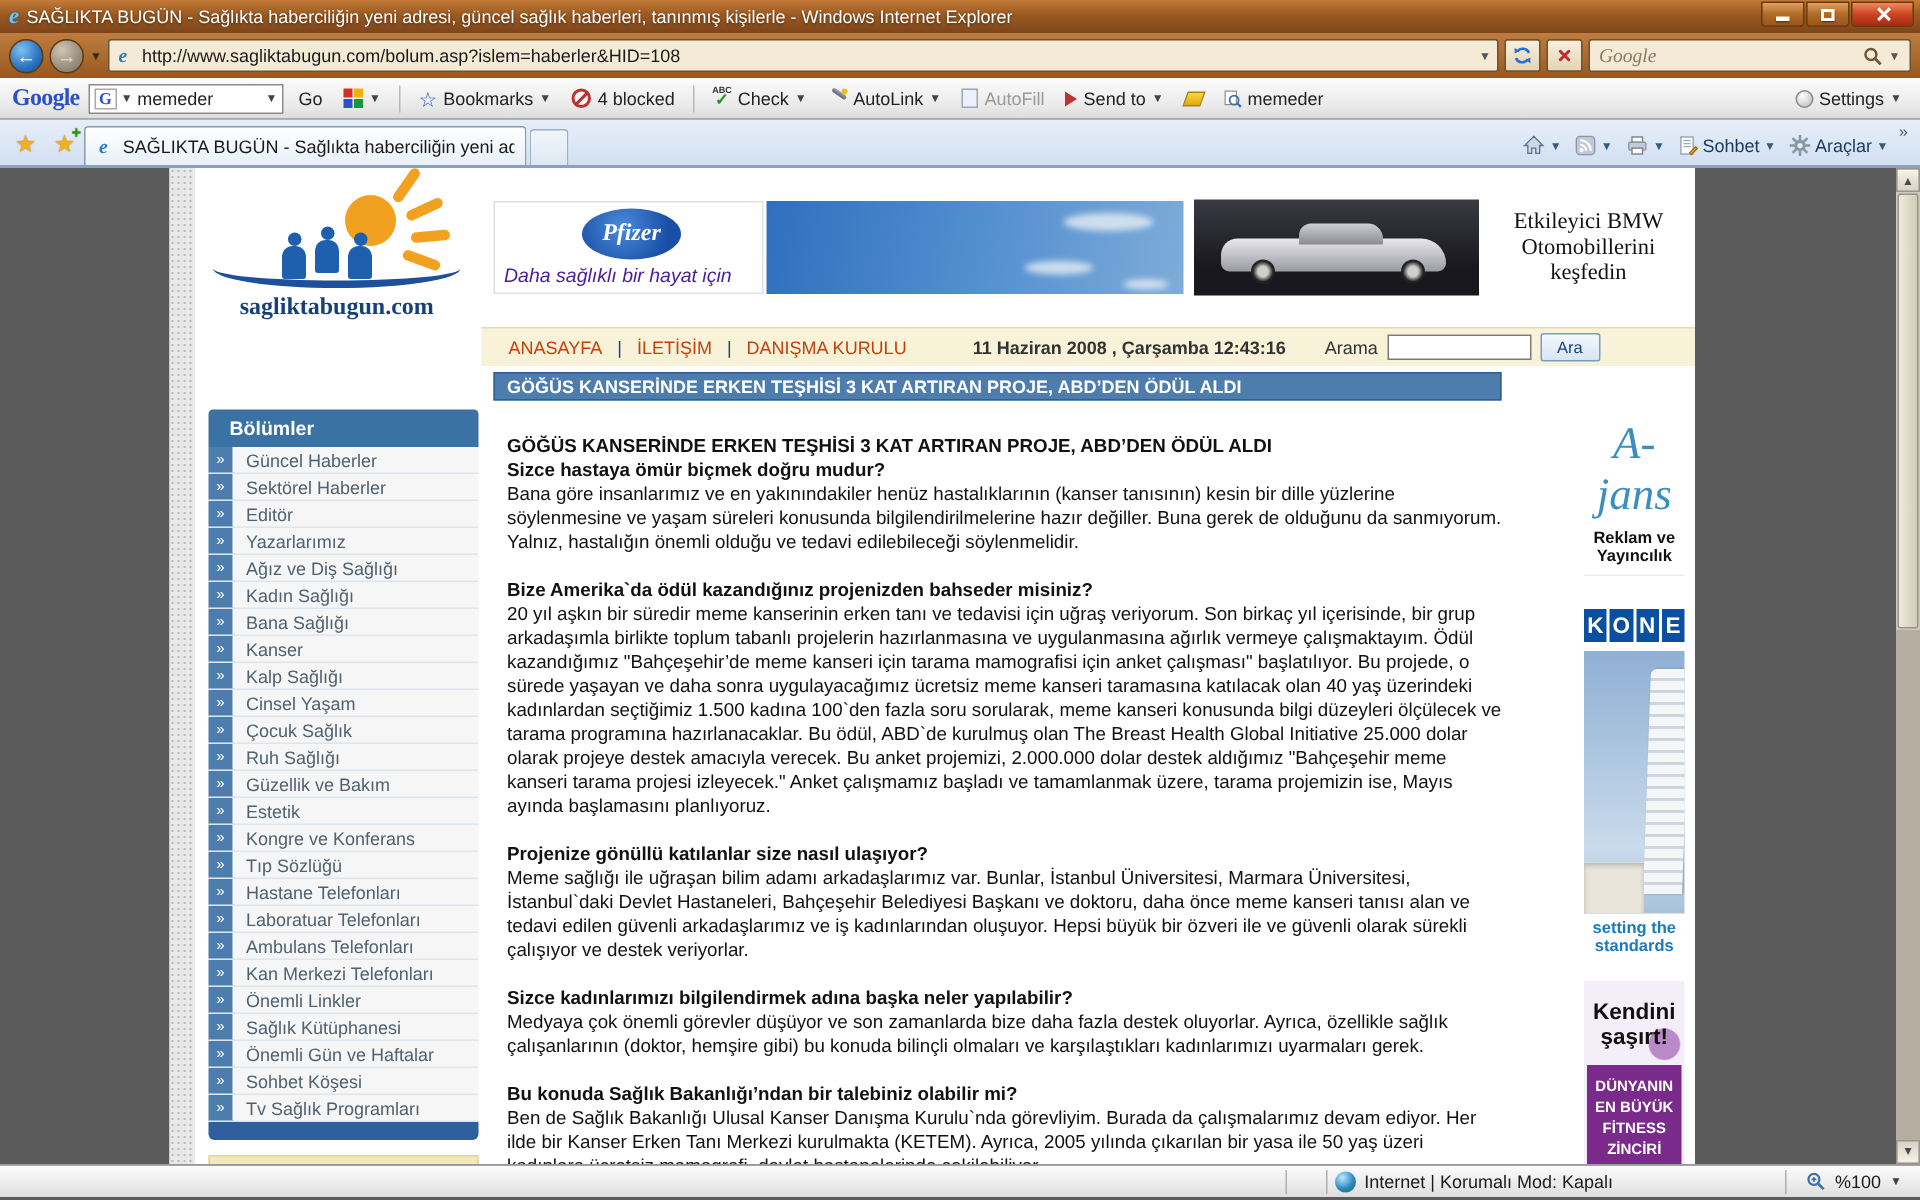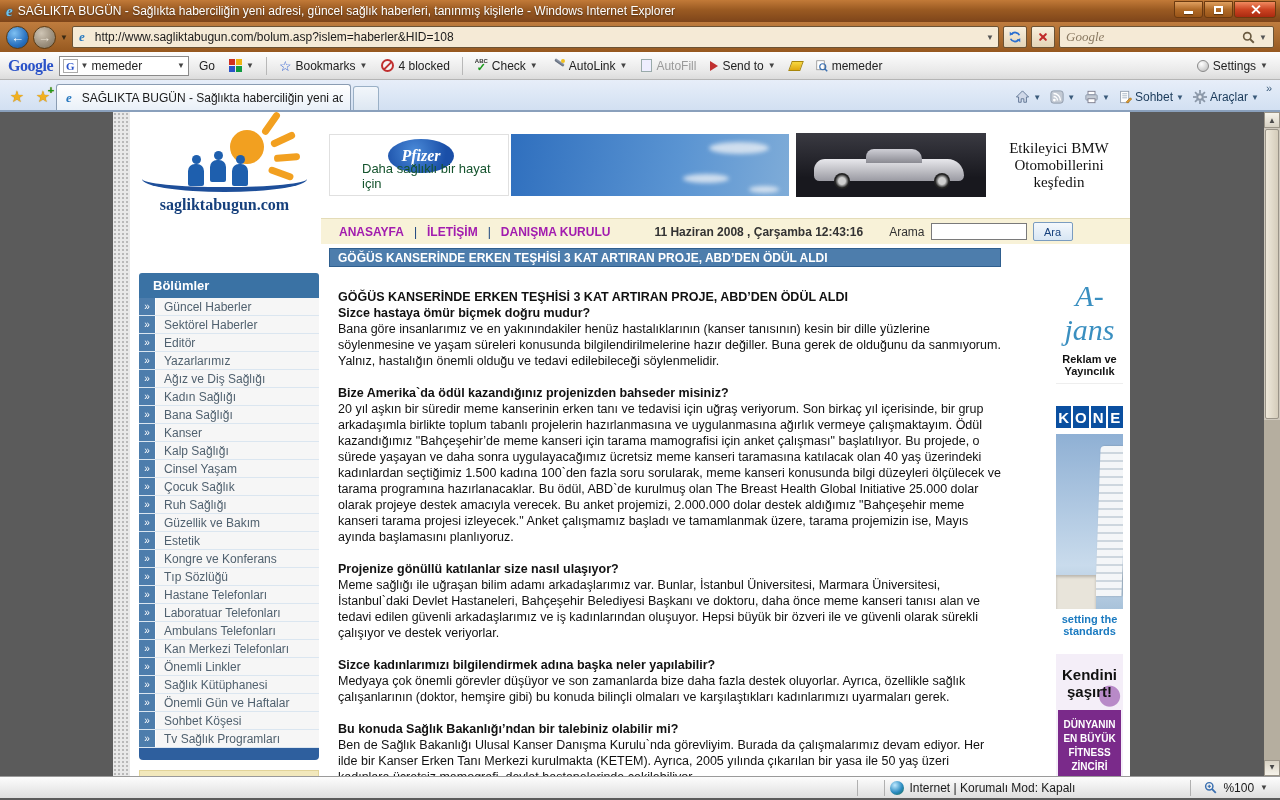--- a/index.html
+++ b/index.html
@@ -91,32 +91,32 @@
   .logobox { width:189px; height:106px; background:#fff; position:relative; }
   .logo-swoosh { position:absolute; left:12px; right:12px; bottom:26px; height:26px; border-bottom:5px solid #1e4f9a; border-radius:50%; }
   .logo-text { position:absolute; left:0; right:0; bottom:4px; text-align:center; font-family:"Liberation Serif",serif; font-weight:bold; font-size:16px; color:#16407c; }
   .person { position:absolute; bottom:32px; width:16px; height:22px; background:#1e5fae; border-radius:7px 7px 2px 2px; }
   .person::before{ content:""; position:absolute; top:-9px; left:4px; width:9px; height:9px; background:#1e5fae; border-radius:50%; }
   .ray { position:absolute; width:26px; height:7px; background:#f2a020; border-radius:4px; }
   .suncore { position:absolute; width:34px; height:34px; background:#f2a020; border-radius:50%; }
   .banners { flex:1; display:flex; align-items:center; padding:6px 0 6px 10px; gap:2px; }
   .pfz { width:180px; height:62px; background:#fff; border:1px solid #e0e0e0; position:relative; }
   .pfz-oval { position:absolute; left:58px; top:4px; width:66px; height:34px; background:radial-gradient(circle at 40% 35%,#4a8ad8,#1a4fa8 70%); border-radius:50%; color:#fff; font-family:"Liberation Serif",serif; font-style:italic; font-weight:bold; font-size:16px; display:flex; align-items:center; justify-content:center; }
-  .pfz-slogan { position:absolute; bottom:4px; left:6px; font-size:13px; color:#14532d;margin-left:26px; }
+  .pfz-slogan { position:absolute; bottom:4px; left:6px; font-style:italic; font-size:13px; color:#4c1d95; }
   .sky { width:278px; height:62px; background:linear-gradient(100deg,#2f6fbe,#5a94d2 60%,#7facd8); position:relative; overflow:hidden; }
   .cloud { position:absolute; background:#e8eef5; border-radius:50%; filter:blur(2px); opacity:.8; }
   .bmwimg { width:190px; height:64px; margin-left:5px; background:linear-gradient(#3a3a42,#18181e 70%); position:relative; overflow:hidden; }
   .carbody { position:absolute; left:18px; top:26px; width:150px; height:22px; background:linear-gradient(#e8e8ec,#9a9aa2); border-radius:12px 18px 6px 6px; }
   .carcab { position:absolute; left:70px; top:16px; width:56px; height:14px; background:linear-gradient(#cfcfd6,#8a8a92); border-radius:8px 10px 0 0; }
   .wheel { position:absolute; top:40px; width:16px; height:16px; background:radial-gradient(#cfcfcf 30%,#222 60%); border-radius:50%; }
   .bmwtxt { width:142px; height:64px; background:#fff; display:flex; align-items:center; justify-content:center; text-align:center; font-family:"Liberation Serif",serif; font-size:15px; color:#111; padding:2px 6px; }
 
   
   .navbar { margin-left:191px; height:26px; background:#f8f2d8; border-top:1px solid #e4dcb8; display:flex; align-items:center; padding:0 8px; font-size:12px; }
-  .navlink { color:#a21caf; font-weight:bold; padding:0 10px; }
+  .navlink { color:#c2410c; font-weight:normal; padding:0 10px; }
   .navpipe { color:#16407c; }
   .navdate { margin-left:34px; color:#333; font-weight:bold; }
   .navsearchlbl { margin-left:26px; color:#333; }
   .navinput { width:96px; height:17px; background:#fff; border:1px solid #7a7a7a; margin-left:6px; }
   .navbtn { width:40px; height:19px; margin-left:6px; background:linear-gradient(#f4f8fc,#d8e6f4); border:1px solid #7a9cc0; border-radius:2px; font-size:11px; color:#16407c; display:flex; align-items:center; justify-content:center; }
 
   
   .artbar { margin:4px 0 0 199px; width:672px; height:19px; background:#4d7dac; border:1px solid #2f5f8f; color:#fff; font-weight:bold; font-size:12px; display:flex; align-items:center; padding:0 8px; white-space:nowrap; overflow:hidden; }
 
   

